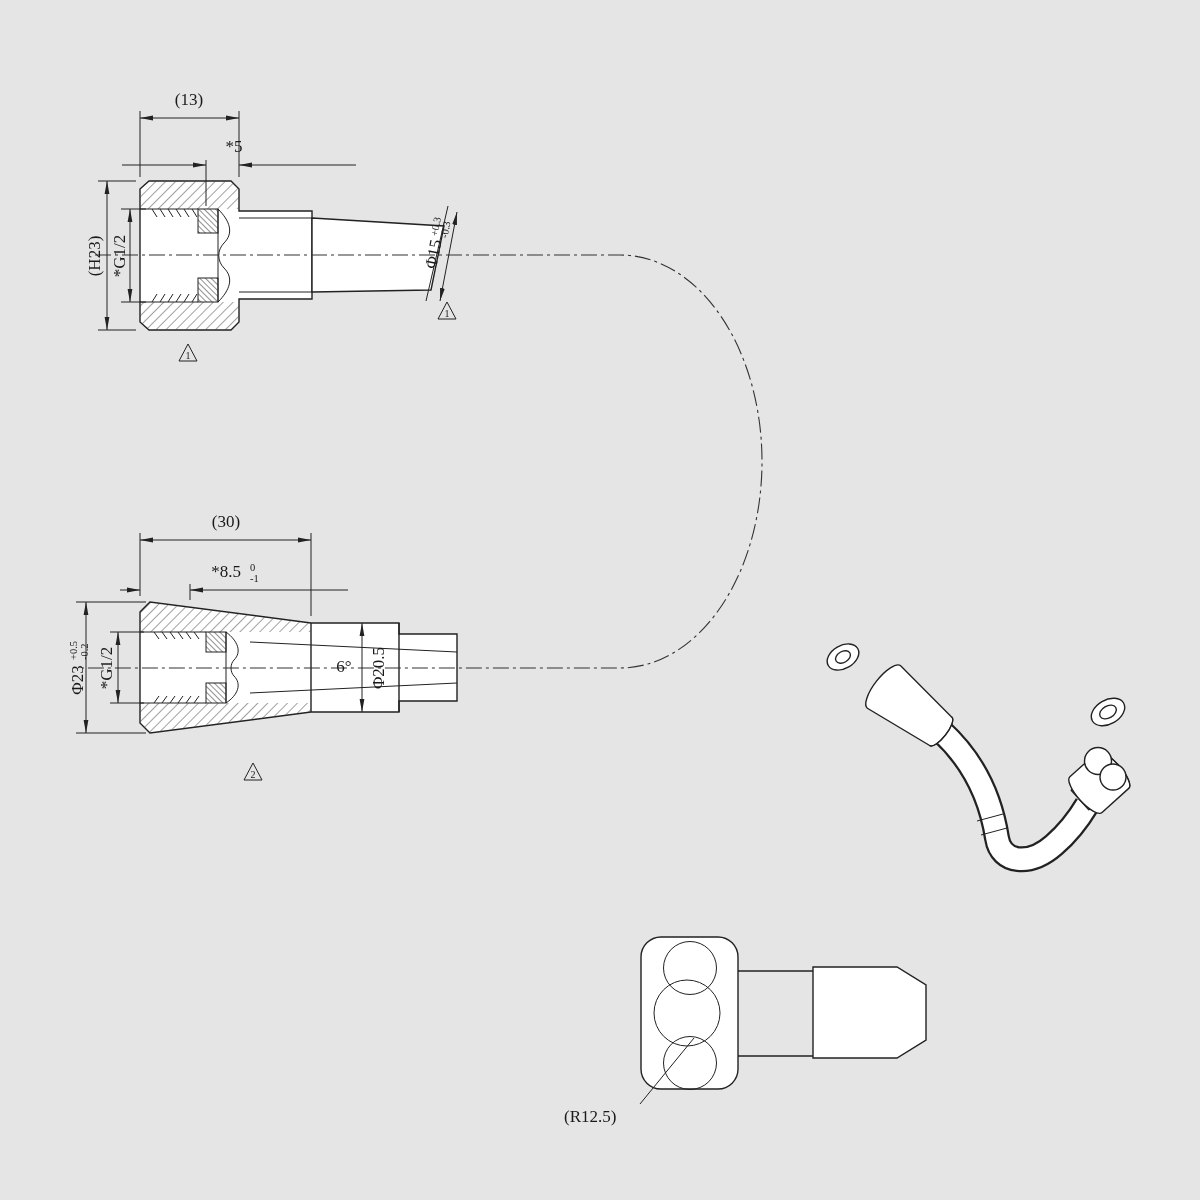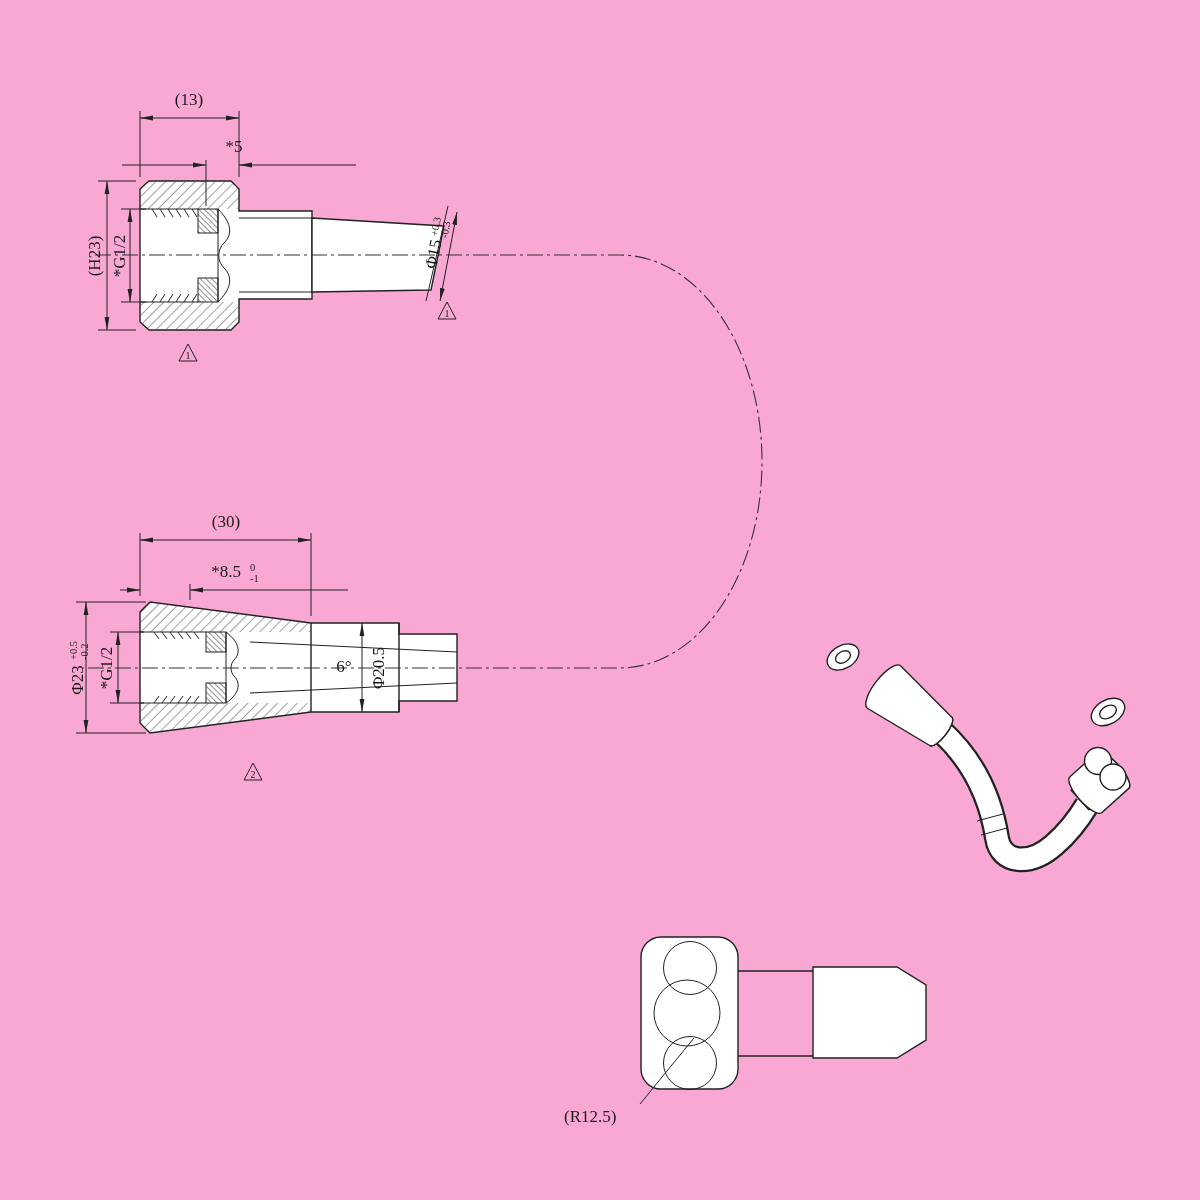--- a/index.html
+++ b/index.html
@@ -1,20 +1,20 @@
 <!DOCTYPE html>
 <html><head>
 <meta charset="utf-8">
 <style>
   html, body { margin: 0; padding: 0; background: #ffffff; }
   .canvas {
     position: relative;
     width: 1200px;
     height: 1200px;
-    background: #f9a8d4;
+    background: #e5e5e5;
     overflow: hidden;
   }
   svg { display: block; }
   svg text {
     font-family: "Liberation Serif", "DejaVu Serif", serif;
     fill: #1a1a1a;
   }
   .t-dim  { font-size: 17px; }
   .t-tol  { font-size: 10.5px; }
   .t-note { font-size: 10px; }

